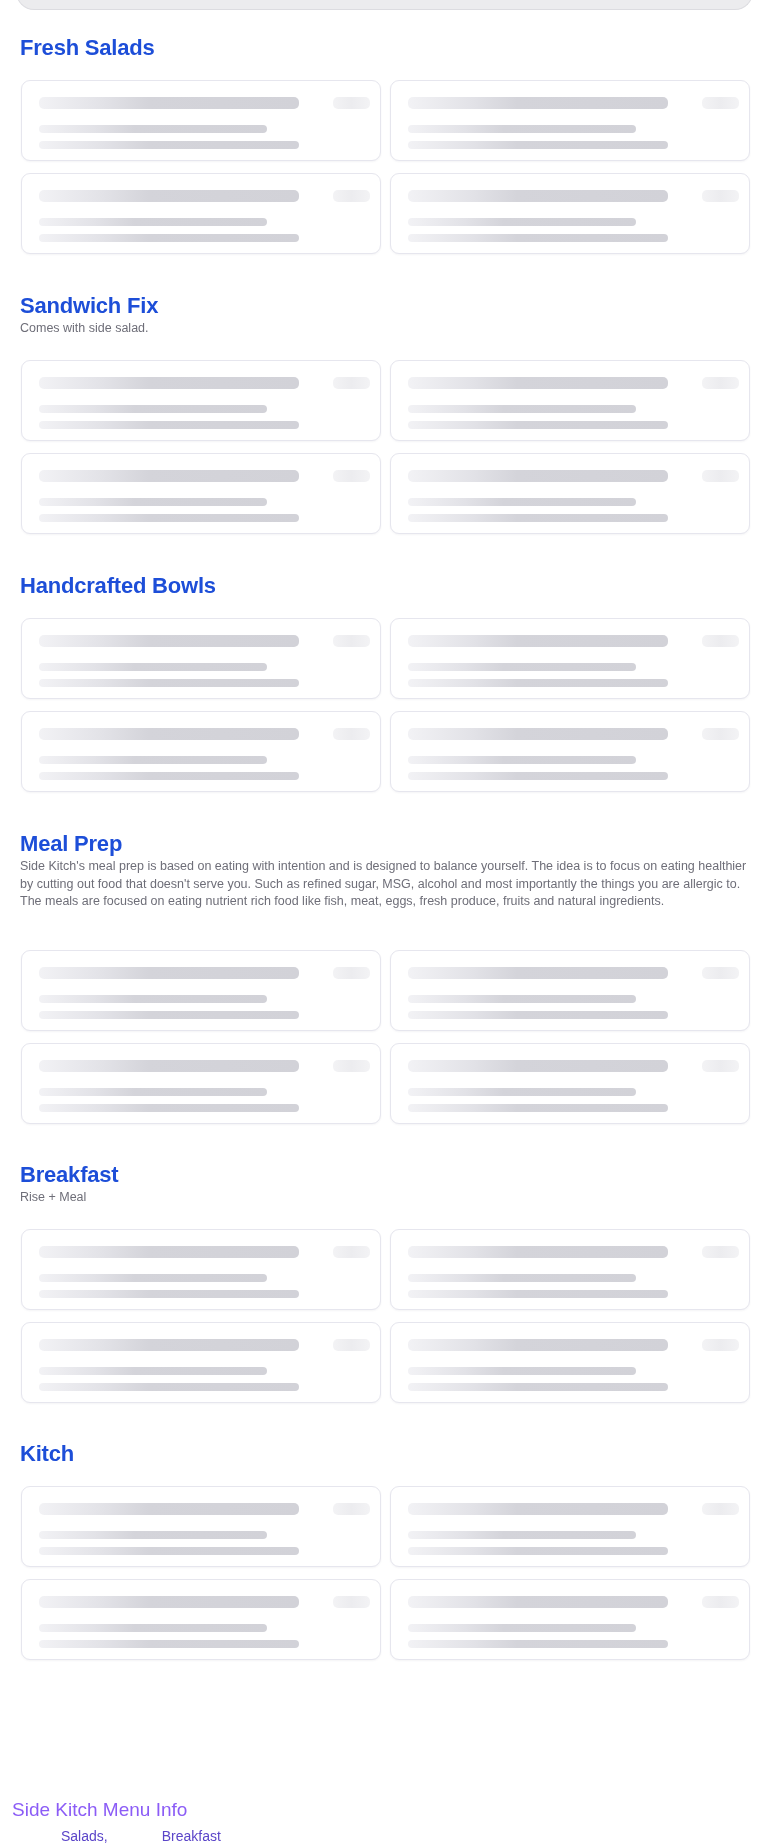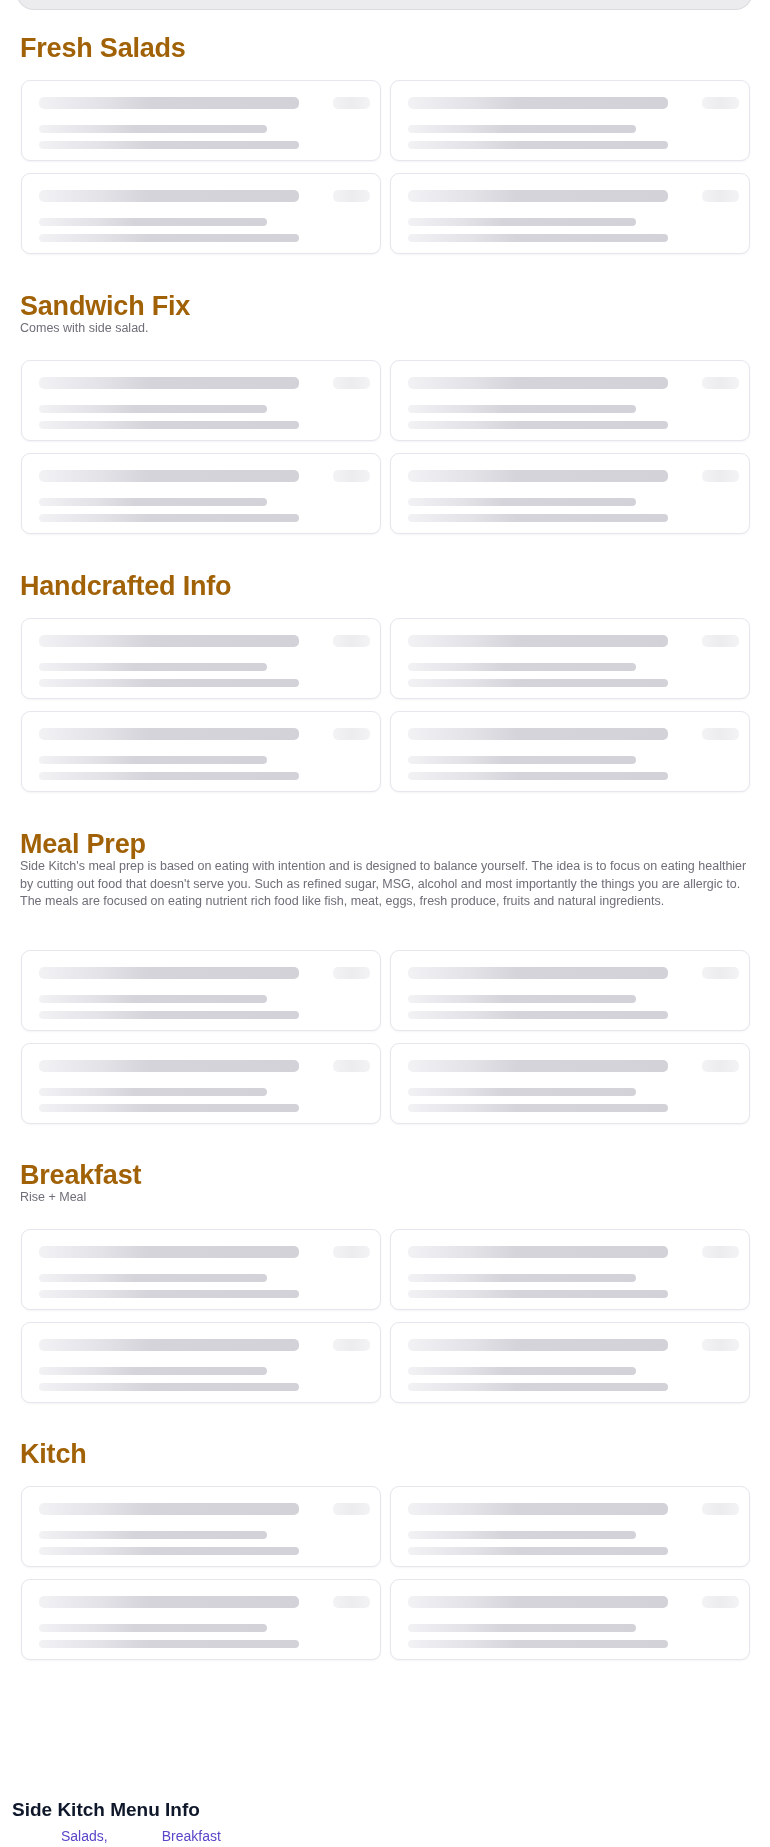--- a/index.html
+++ b/index.html
@@ -17,22 +17,22 @@
       left: 16px; top: -30px;
       width: 737px; height: 40px;
       background: #ececee;
       border: 1px solid #dcdce0;
       border-top: none;
       border-radius: 0 0 18px 18px;
     }
     .section { position: absolute; left: 0; width: 770px; }
     .section-title {
       position: absolute; left: 20px;
-      font-size: 27px; font-weight: 700; letter-spacing: -0.2px;
-      color: #a16207; line-height: 28px;
+      font-size: 22px; font-weight: 700; letter-spacing: -0.2px;
+      color: #1d4ed8; line-height: 28px;
     }
     .section-desc {
       position: absolute; left: 20px; width: 730px;
       font-size: 12.5px; color: #6e6e78; line-height: 17.5px;
     }
     .card {
       position: absolute;
       width: 360px; height: 81px;
       background: #ffffff;
       border: 1px solid #e6e6ee;
@@ -44,21 +44,21 @@
       border-radius: 5px;
       background: linear-gradient(90deg, #f2f2f5 0%, #e2e2e7 25%, #d4d4da 42%, #d2d2d8 100%);
     }
     .sk-title { left: 17px; top: 16px; width: 260px; height: 12px; }
     .sk-price { left: 311px; top: 16px; width: 37px; height: 12px;
       background: linear-gradient(90deg, #f3f3f5 0%, #ececef 50%, #f3f3f5 100%); }
     .sk-line1 { left: 17px; top: 44px; width: 228px; height: 8px; }
     .sk-line2 { left: 17px; top: 60px; width: 260px; height: 8px; }
     .footer-title {
       position: absolute; left: 12px; top: 1799px;
-      font-size: 19px; font-weight: 700; color: #0f172a;
+      font-size: 19px; font-weight: 400; color: #8b5cf6;
     }
     .footer-links {
       position: absolute; left: 13px; top: 1828px;
       font-size: 14px; color: #5b45c9;
     }
     .footer-links a { color: #5b45c9; text-decoration: none; margin-left: 48px; }
     .footer-links .sep { color: #5b45c9; margin-right: 6px; }
   </style>
 </head>
 <body>
@@ -116,21 +116,21 @@
   </div>
   <div class="card" style="left:390px; top:161px;">
     <div class="sk sk-title"></div>
     <div class="sk sk-price"></div>
     <div class="sk sk-line1"></div>
     <div class="sk sk-line2"></div>
   </div>
 </div>
 
 <div class="section" style="top:572px;">
-  <div class="section-title" style="top:0;">Handcrafted Info</div>
+  <div class="section-title" style="top:0;">Handcrafted Bowls</div>
   <div class="card" style="left:21px; top:46px;">
     <div class="sk sk-title"></div>
     <div class="sk sk-price"></div>
     <div class="sk sk-line1"></div>
     <div class="sk sk-line2"></div>
   </div>
   <div class="card" style="left:390px; top:46px;">
     <div class="sk sk-title"></div>
     <div class="sk sk-price"></div>
     <div class="sk sk-line1"></div>

